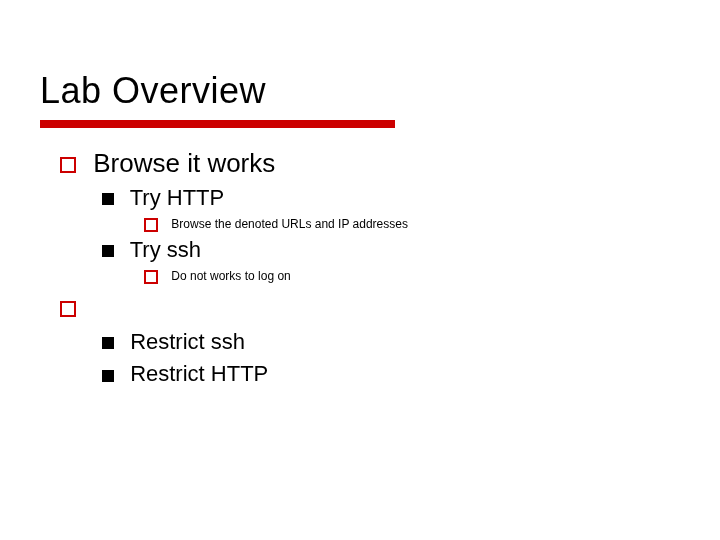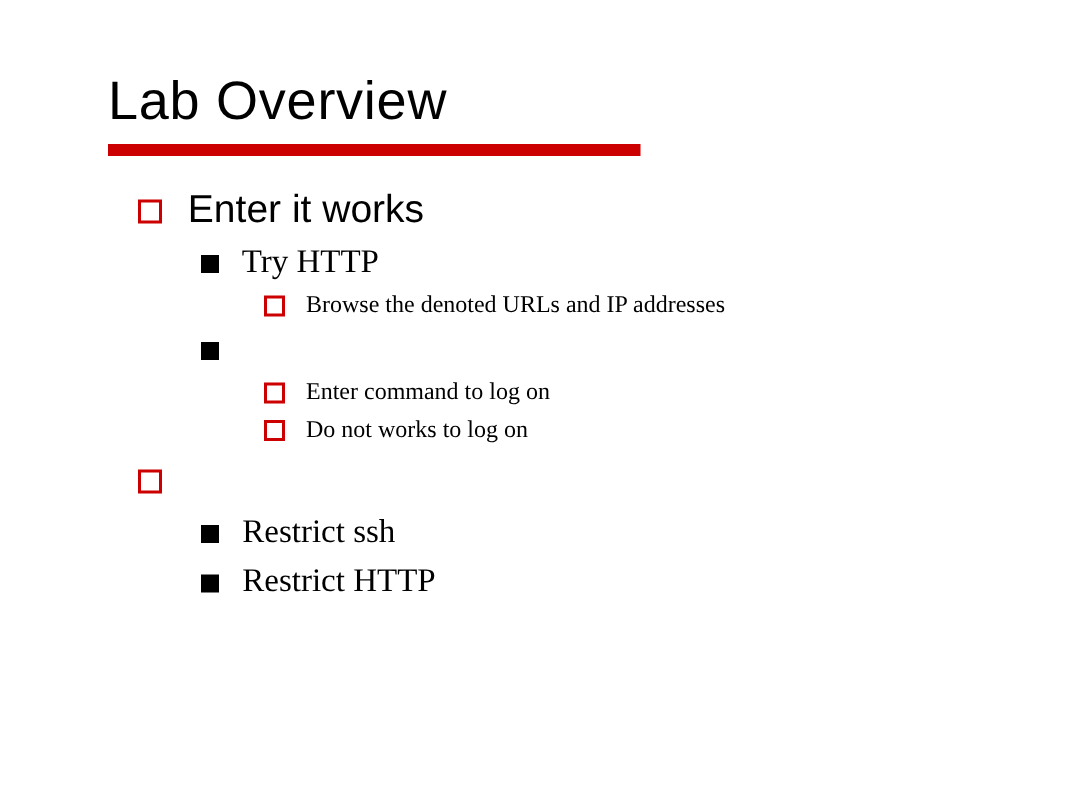--- a/index.html
+++ b/index.html
@@ -8,23 +8,22 @@
     width: 720px;
     height: 540px;
     background: #ffffff;
     font-family: Verdana, Geneva, sans-serif;
     color: #000000;
   }
   .slide {
     box-sizing: border-box;
     width: 588px;
     height: 540px;
-    padding: 46px 40px 40px 40px;
+    padding: 70px 40px 40px 40px;
     position: relative;
-    margin-left: 32px;
   }
   .title {
     font-size: 36px;
     font-weight: 400;
     margin: 0 0 8px 0;
     letter-spacing: 0.5px;
   }
   .rule {
     height: 8px;
     background: #cc0000;
@@ -40,24 +39,23 @@
     font-size: 26px;
     line-height: 1.35;
     padding-left: 48px;
     margin: 4px 0;
   }
   .lvl2 > li {
     font-size: 22px;
     line-height: 1.4;
     padding-left: 42px;
     margin: 2px 0;
-    font-family: Liberation Serif, serif;
   }
   .lvl3 > li {
-    font-size: 16px;
+    font-size: 12px;
     line-height: 1.45;
     padding-left: 42px;
     margin: 2px 0;
   }
   .bullet {
     display: inline-block;
     vertical-align: middle;
     margin-right: 10px;
     margin-left: -28px;
   }
@@ -84,39 +82,36 @@
 <body>
 
 <div class="slide">
 
   <h1 class="title">Lab Overview</h1>
   <div class="rule"></div>
 
   <ul class="lvl1">
     <li>
       <span class="bullet sq-open"></span>
-      <span>Enter it works</span>
+      <span>Browse it works</span>
       <ul class="lvl2">
         <li>
           <span class="bullet sq-fill"></span>
           <span>Try HTTP</span>
           <ul class="lvl3">
             <li>
               <span class="bullet sq-open-sm"></span>
               <span>Browse the denoted URLs and IP addresses</span>
             </li>
           </ul>
         </li>
         <li>
           <span class="bullet sq-fill"></span>
+          <span>Try ssh</span>
           <ul class="lvl3">
-            <li>
-              <span class="bullet sq-open-sm"></span>
-              <span>Enter command to log on</span>
-            </li>
             <li>
               <span class="bullet sq-open-sm"></span>
               <span>Do not works to log on</span>
             </li>
           </ul>
         </li>
       </ul>
     </li>
     <li>
       <span class="bullet sq-open"></span>

